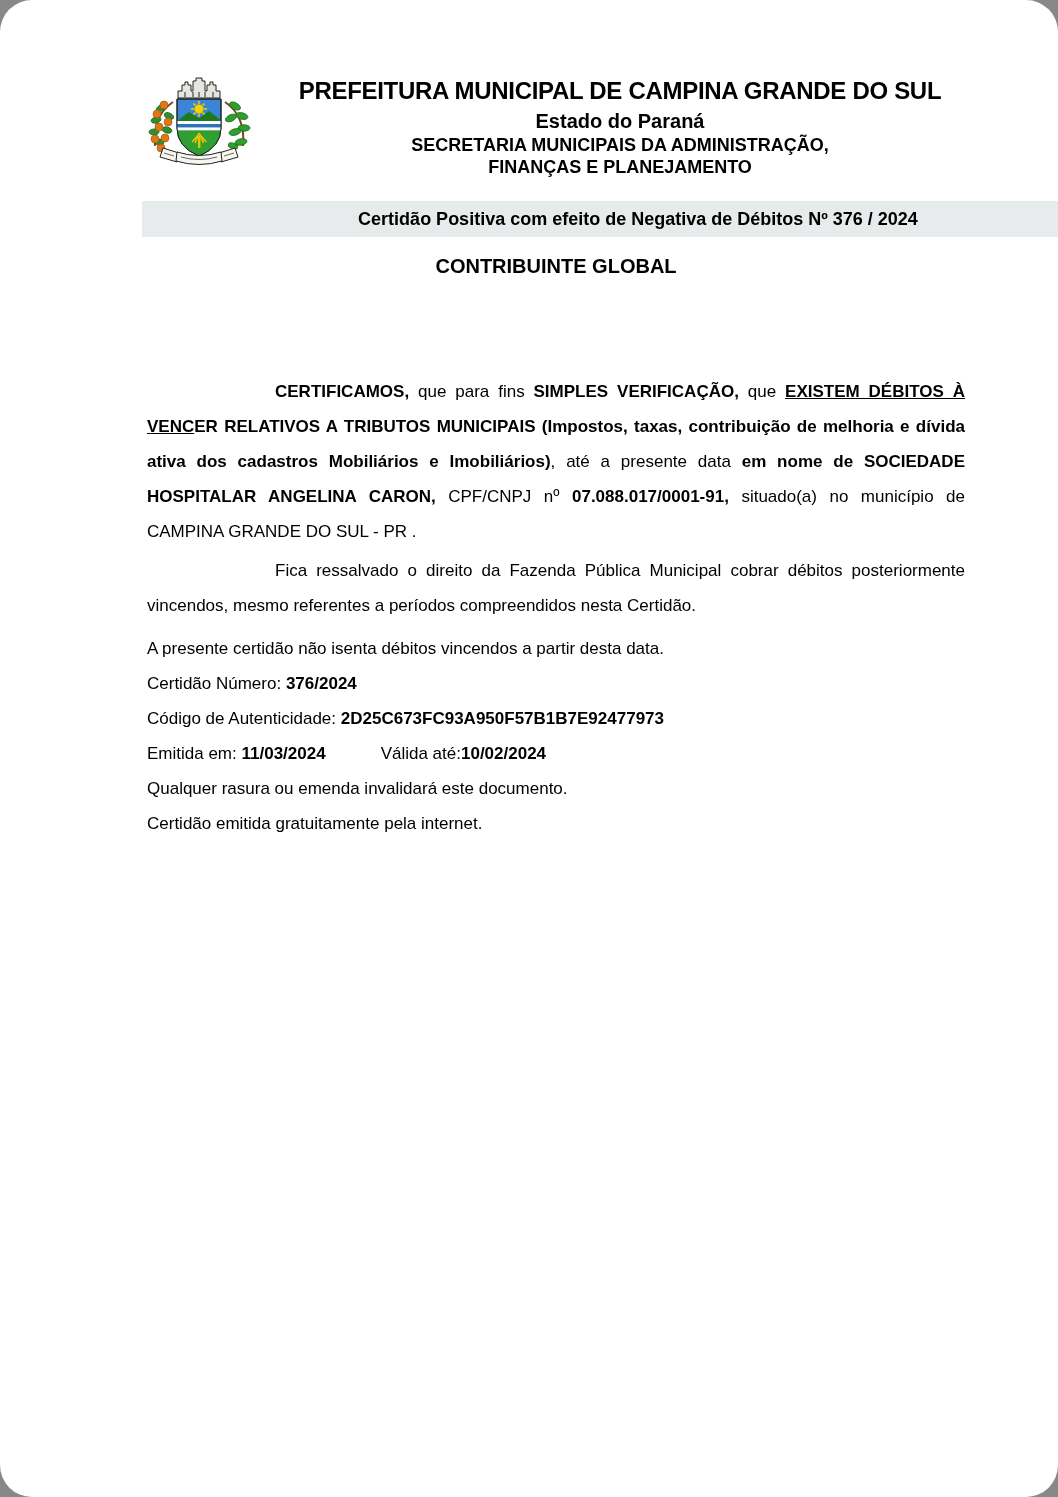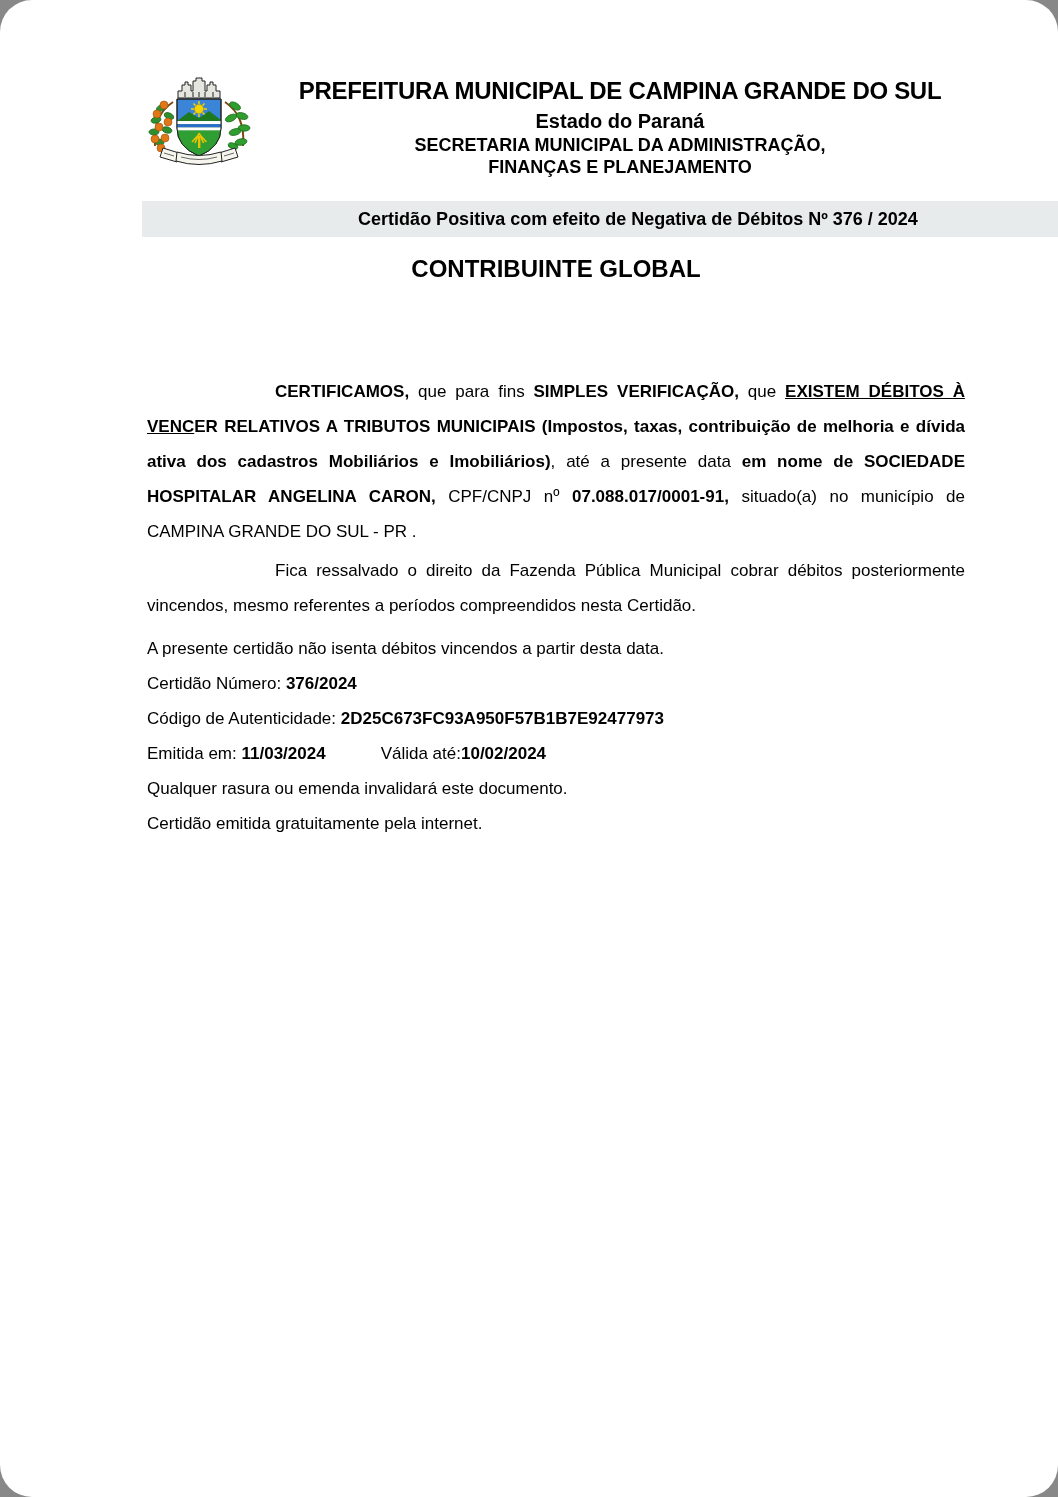--- a/index.html
+++ b/index.html
@@ -26,21 +26,21 @@
   
   .banner{
     position:absolute;left:142px;top:201px;width:992px;height:36px;
     background:#e7ebeb;
     text-align:center;line-height:36px;
     font-size:18px;font-weight:bold;
   }
   
   .subtitle{
     position:absolute;left:147px;top:255px;width:818px;
-    text-align:center;font-size:24px;font-weight:bold;
+    text-align:center;font-size:20px;font-weight:bold;
   }
   
   .body-block{
     position:absolute;left:147px;top:334px;width:818px;
     font-size:17px;line-height:35px;margin-top:40px;
   }
   .para{
     margin:0;
     text-align:justify;
     text-indent:128px;
@@ -137,21 +137,21 @@
       <g stroke="#555" stroke-width="0.9">
         <path d="M34,85 Q52,90 70,85" fill="none"></path>
         <path d="M17,81 L27,84 M77,84 L87,81" fill="none"></path>
       </g>
     </svg>
   </div>
 
   <div class="header-text">
     <div class="header-title">PREFEITURA MUNICIPAL DE CAMPINA GRANDE DO SUL</div>
     <div class="header-state">Estado do Paraná</div>
-    <div class="header-secretariat">SECRETARIA MUNICIPAL DA ADMINISTRAÇÃO,</div>
+    <div class="header-secretariat">SECRETARIA MUNICIPAIS DA ADMINISTRAÇÃO,</div>
     <div class="header-secretariat2">FINANÇAS E PLANEJAMENTO</div>
   </div>
 
   <div class="banner">Certidão Positiva com efeito de Negativa de Débitos Nº 376 / 2024</div>
 
   <div class="subtitle">CONTRIBUINTE GLOBAL</div>
 
   <div class="body-block">
     <p class="para"><span class="r-b">CERTIFICAMOS,</span><span> que para fins </span><span class="r-b">SIMPLES VERIFICAÇÃO,</span><span> que </span><span class="r-b r-u">EXISTEM DÉBITOS À VENC</span><span class="r-b">ER RELATIVOS A TRIBUTOS MUNICIPAIS (Impostos, taxas, contribuição de melhoria e dívida ativa dos cadastros Mobiliários e Imobiliários)</span><span>, até a presente data </span><span class="r-b">em nome de SOCIEDADE HOSPITALAR ANGELINA CARON,</span><span> CPF/CNPJ nº </span><span class="r-b">07.088.017/0001-91,</span><span> situado(a) no município de CAMPINA GRANDE DO SUL - PR .</span></p>
     <p class="para">Fica ressalvado o direito da Fazenda Pública Municipal cobrar débitos posteriormente vincendos, mesmo referentes a períodos compreendidos nesta Certidão.</p>

